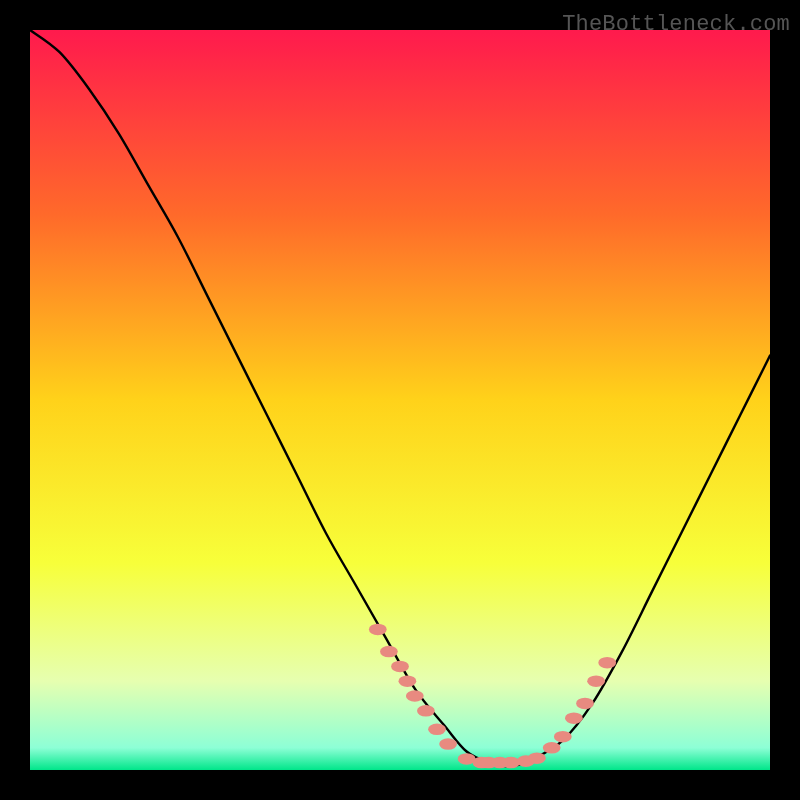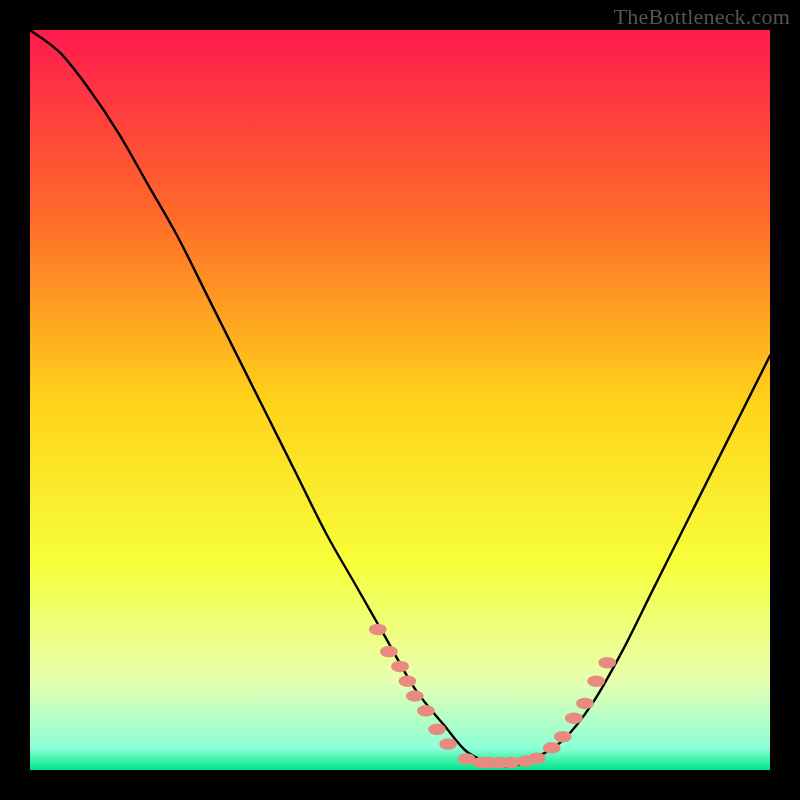--- a/index.html
+++ b/index.html
@@ -5,23 +5,23 @@
   * { margin: 0; padding: 0; box-sizing: border-box; }
   html, body { width: 800px; height: 800px; overflow: hidden; background: #000; }
   .frame {
     position: relative;
     width: 800px;
     height: 800px;
     background: #000;
   }
   .watermark {
     position: absolute;
-    top: 4px;
+    top: 12px;
     right: 10px;
-    font-family: Liberation Serif, serif;
+    font-family: Liberation Mono, monospace;
     font-size: 22px;
     font-weight: 500;
     color: #555;
     letter-spacing: 0.2px;
     z-index: 10;
   }
   .plot-area {
     position: absolute;
     left: 30px;
     top: 30px;

